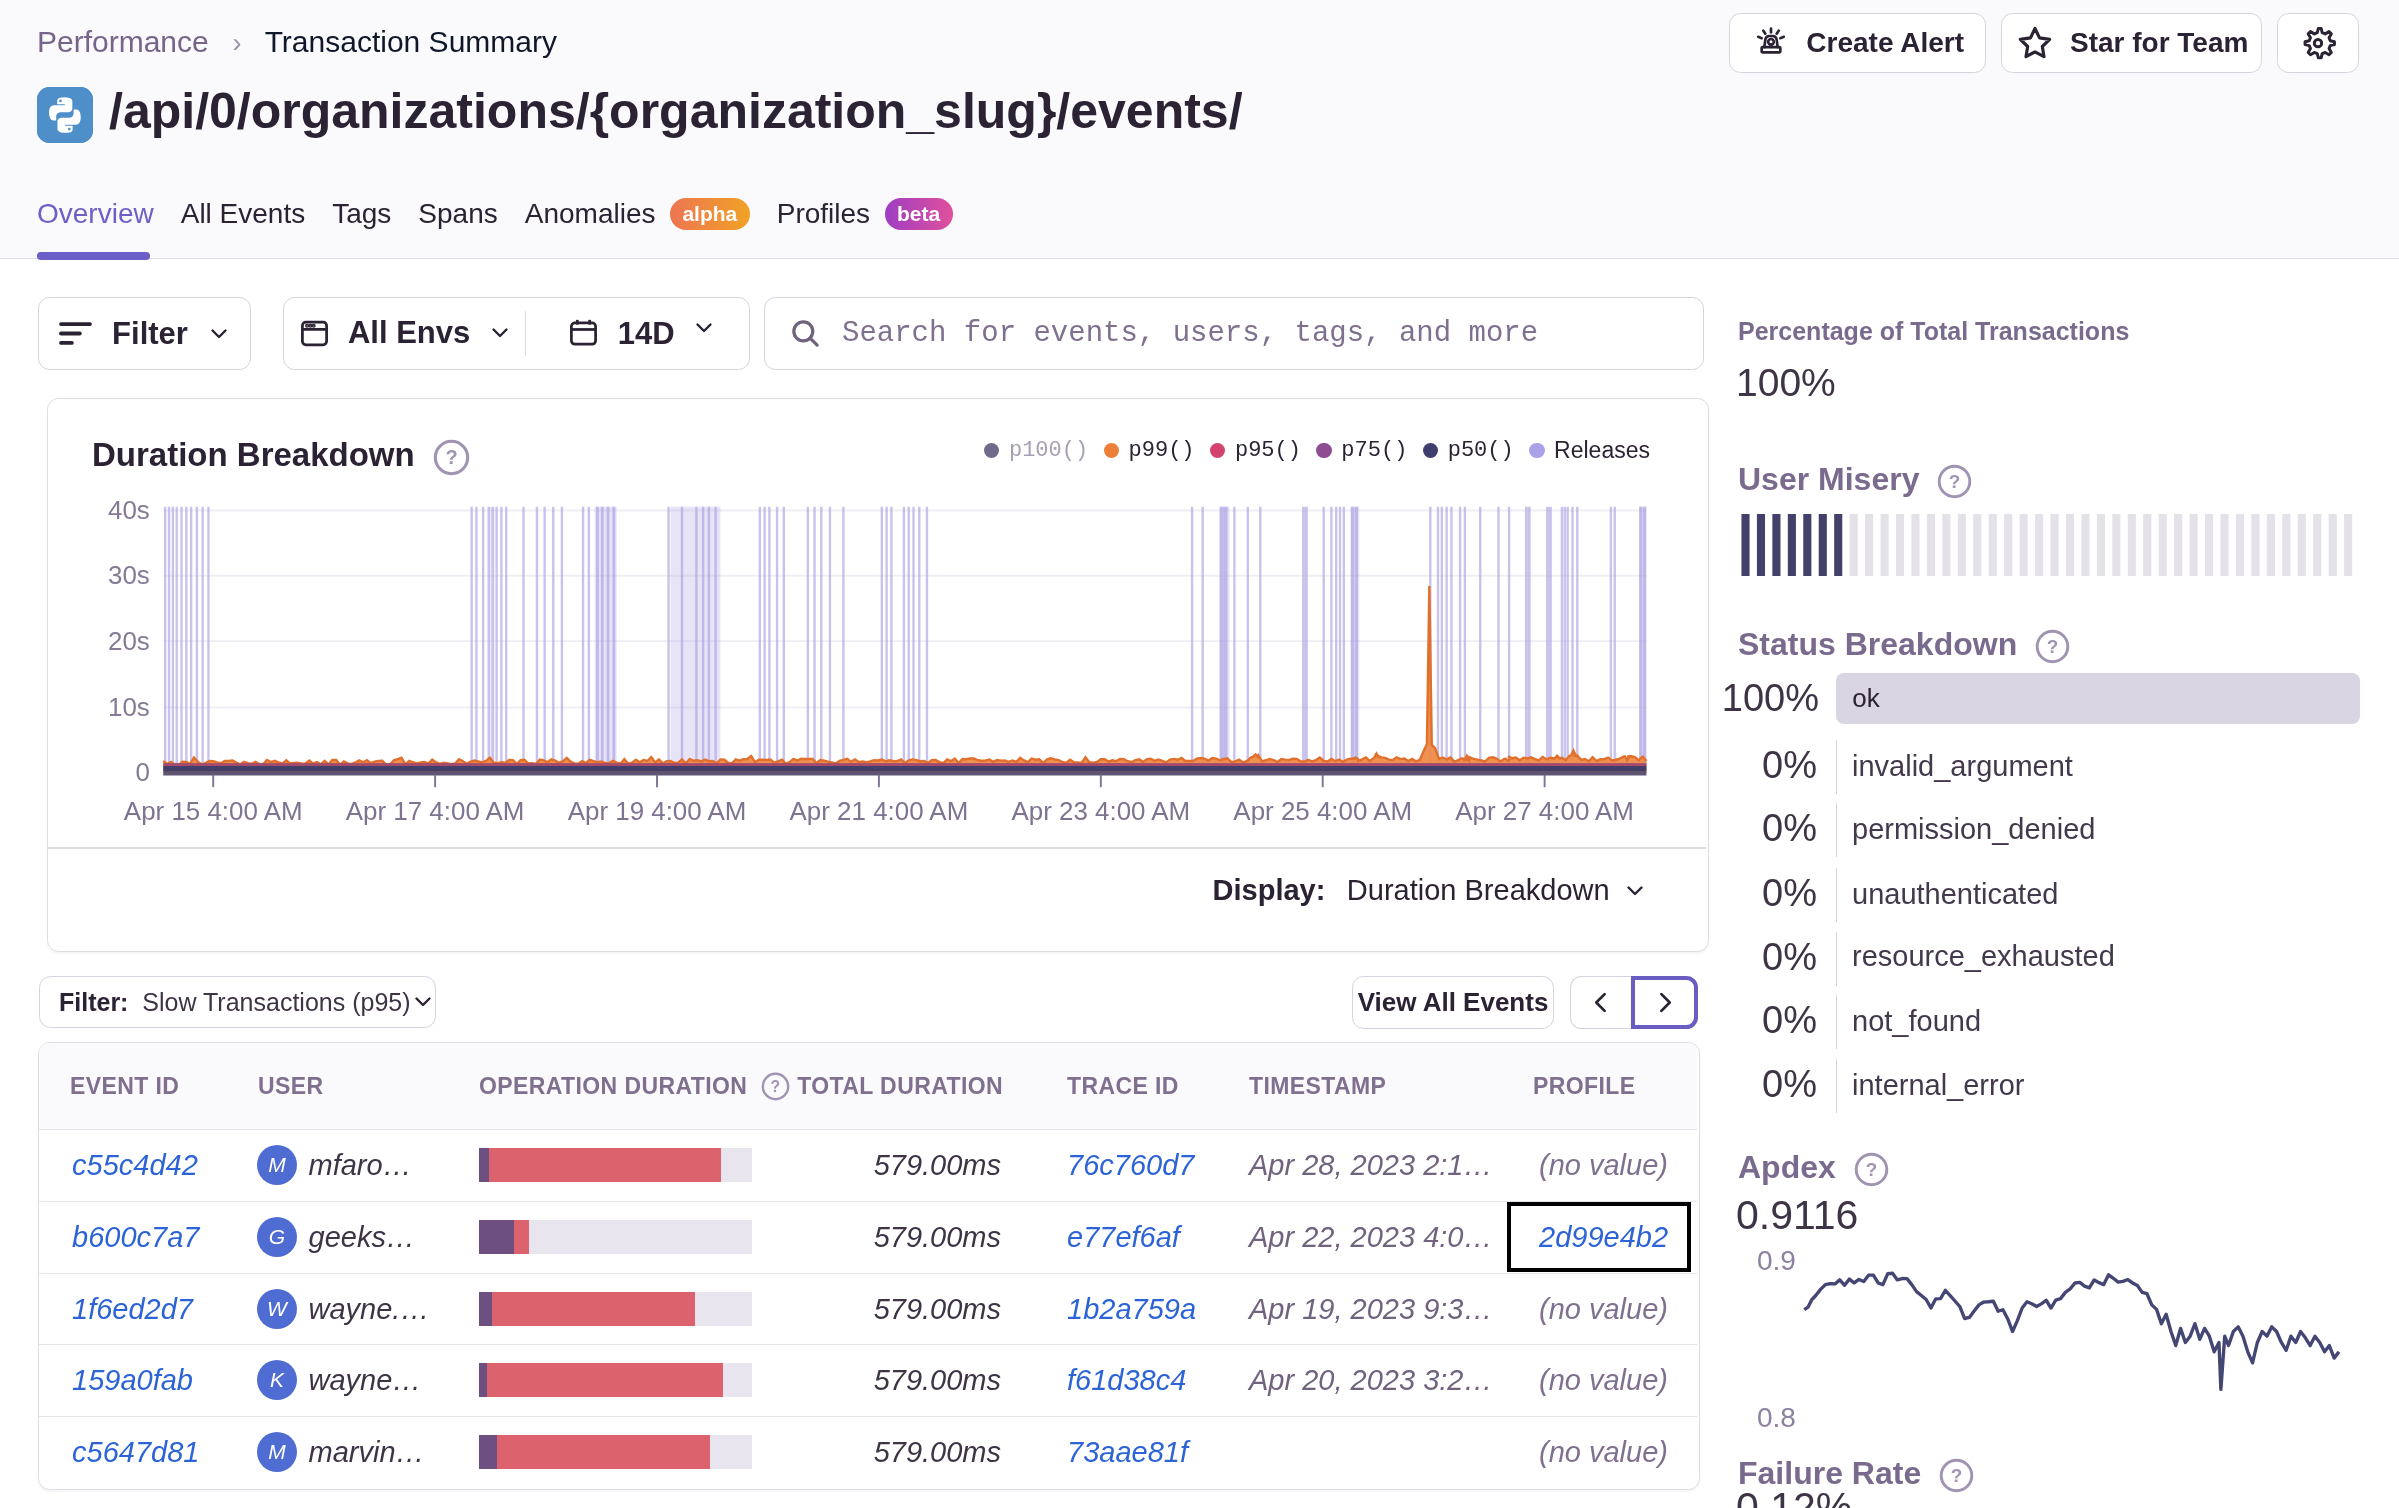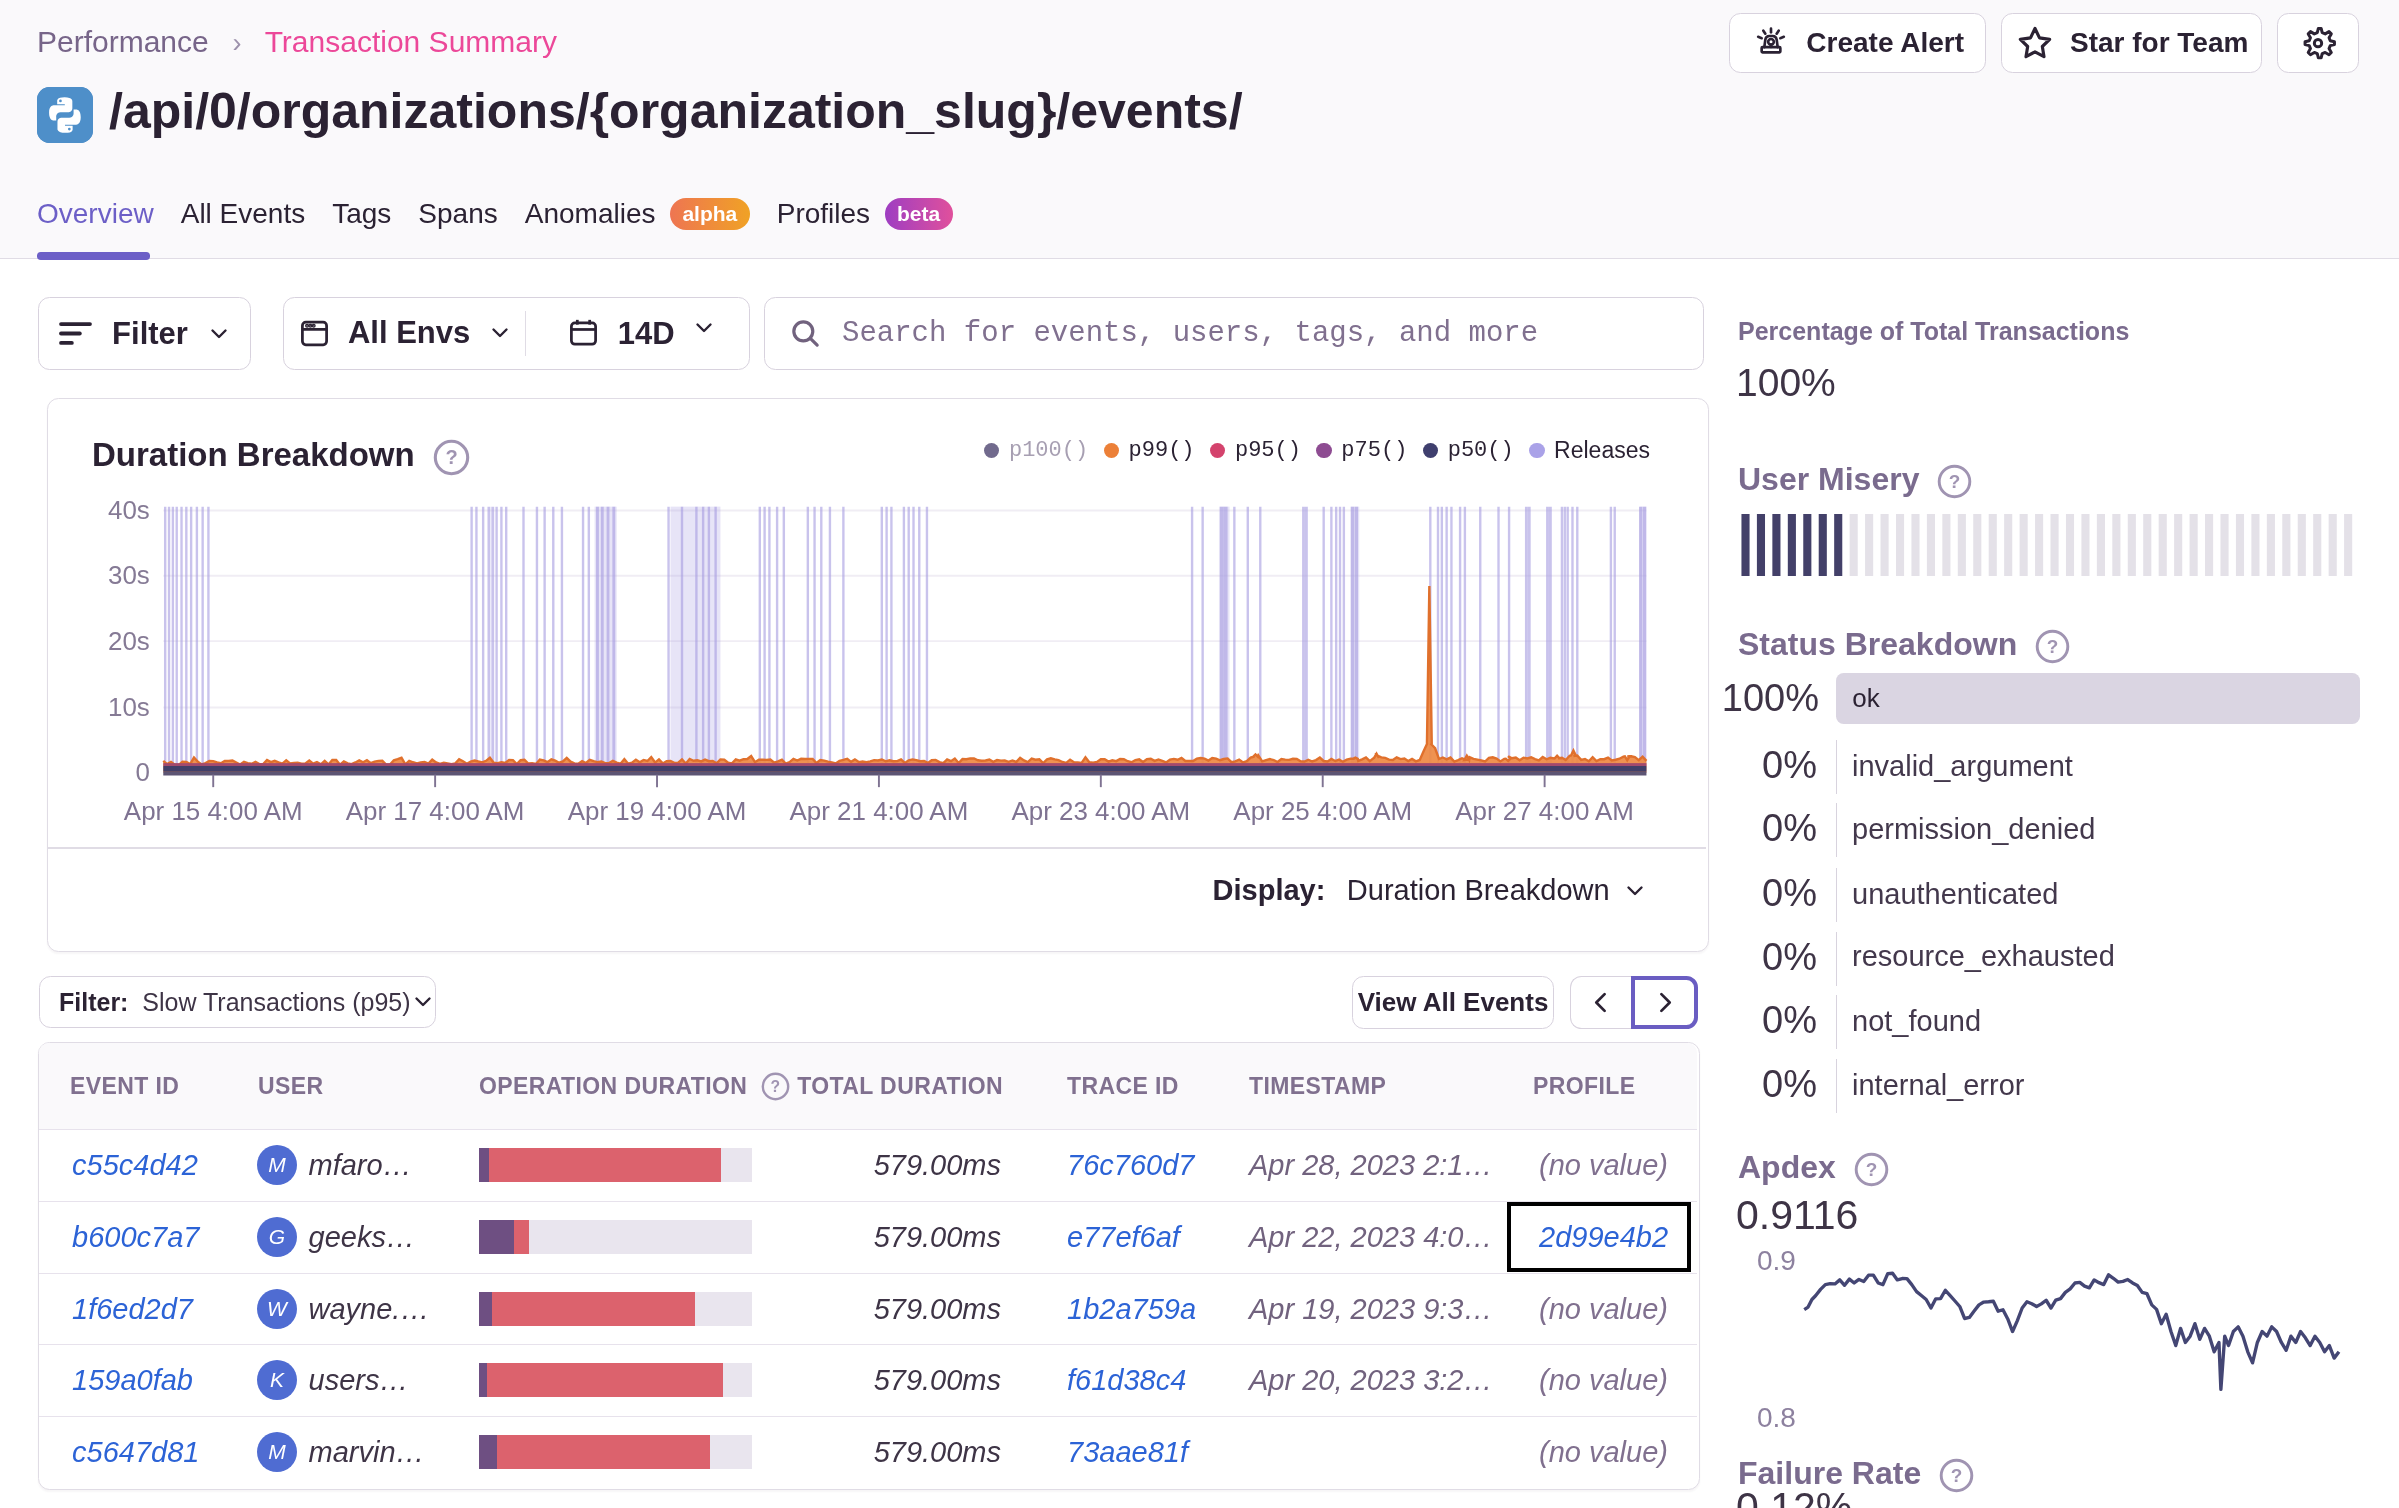--- a/index.html
+++ b/index.html
@@ -2,21 +2,21 @@
 <html><head>
 <meta charset="utf-8">
 <style>
 * { margin:0; padding:0; box-sizing:border-box; }
 html,body { width:2400px; height:1508px; font-family:"Liberation Sans", sans-serif; background:#fff; color:#2b2233; overflow:hidden; }
 body { position:relative; }
 .abs { position:absolute; }
 .hdr { position:absolute; left:0; top:0; width:2400px; height:259px; background:#faf9fb; border-bottom:1.9px solid #e0dce5; }
 .crumb { position:absolute; left:37px; top:25px; font-size:30px; color:#776589; }
 .crumb .sep { color:#9d92ac; margin:0 15.4px; font-size:27px; }
-.crumb .cur { color:#ec4899; }
+.crumb .cur { color:#0f172a; }
 .hbtn { position:absolute; top:12.5px; height:60px; background:#fff; border:1.9px solid #d8d2de; border-radius:11.5px; display:flex; align-items:center; justify-content:center; font-weight:bold; font-size:28px; color:#2b2233; gap:15.4px; }
 .title-ico { position:absolute; left:37px; top:87px; width:56px; height:56px; border-radius:12.5px; background:#4e8fc9; }
 .title { position:absolute; left:109px; top:82px; font-size:50px; font-weight:bold; color:#2b2233; letter-spacing:0px; }
 .tabs { position:absolute; left:37px; top:198px; font-size:28px; color:#2b2233; display:flex; align-items:center; }
 .tab { margin-right:27px; display:flex; align-items:center; }
 .tab.active { color:#6c5fc7; }
 .badge { display:inline-block; height:32px; line-height:32px; border-radius:16.3px; color:#fff; font-size:21px; padding:0 12.5px; margin-left:14.4px; font-weight:bold;}
 .badge.alpha { background:linear-gradient(90deg,#ee7552,#f0a225); }
 .badge.beta { background:linear-gradient(90deg,#9e3ec2,#e0509c); }
 .underline { position:absolute; left:37px; top:252px; width:113px; height:7.7px; border-radius:3.8px; background:#6c5fc7; }
@@ -434,21 +434,21 @@
       </div>
 <div class="cell" style="left:1500px;">
         <span class="gray">(no value)</span>
       </div>
 
 </div>
 <div class="row" style="top:301px;height:71px;">
 <div class="cell link" style="left:33px;">159a0fab</div>
 <div class="cell" style="left:218px;gap:11.5px;">
         <span class="avatar">K</span>
-        <span class="dark">users…</span>
+        <span class="dark">wayne…</span>
       </div>
 <div class="cell" style="left:440px;">
         <span class="track">
           <span style="display:flex;height:34px;">
             <span style="width:7.7px;background:#6e4f82;height:34px;"></span>
             <span style="width:236px;background:#dc626d;height:34px;"></span>
           </span>
         </span>
       </div>
 <div class="cell" style="left:730px;width:232px;justify-content:flex-end;">

